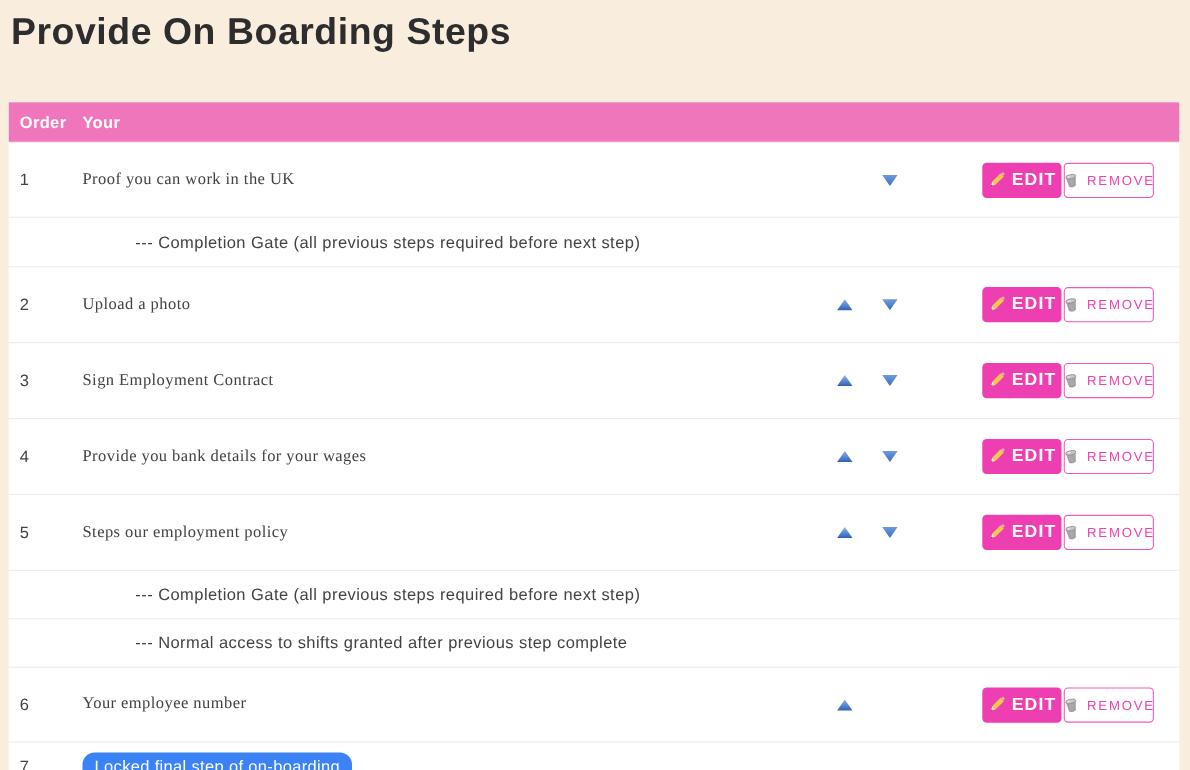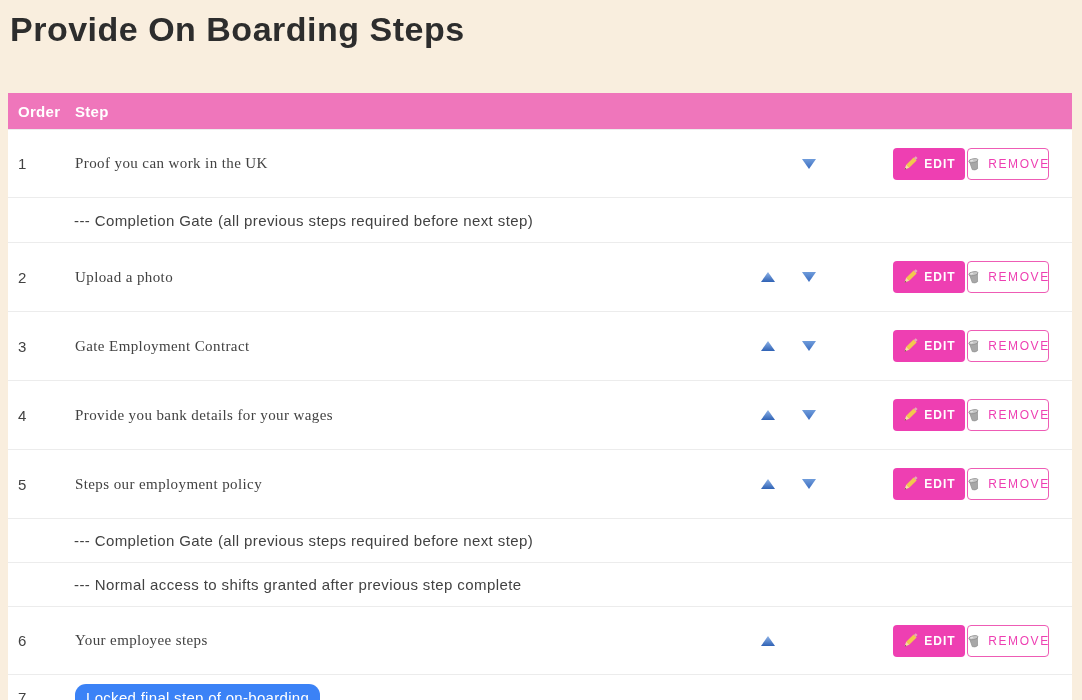--- a/index.html
+++ b/index.html
@@ -36,42 +36,42 @@
     align-items: center;
     background: #ffffff;
     border-top: 1px solid #ececec;
     color: #424242;
     font-size: 15px;
     letter-spacing: 0.4px;
   }
   .row:first-of-type { border-top: none; }
   .row-step { height: 69px; }
   .row-step.short { height: 68px; }
-  .row-gate { height: 44px; padding-left: 66px; }
+  .row-gate { height: 44px; padding-left: 115px; }
   .row-gate.tall { height: 45px; }
   .row-last { height: 45px; }
   .cell-order { width: 67px; padding-left: 10px; flex-shrink: 0; }
   .cell-label { flex: 1; min-width: 0; font-family: Liberation Serif, serif; }
   
   .cell-arrows { width: 143px; flex-shrink: 0; display: flex; align-items: center; }
   .arrow-slot { width: 18px; height: 14px; }
   .arrow-slot.up-pos { margin-left: 9px; }
   .arrow-slot.down-pos { margin-left: 23px; }
   .arrow-btn { display: block; width: 18px; height: 14px; cursor: pointer; }
   
   .cell-actions {
     width: 179px; flex-shrink: 0;
     display: flex; align-items: center; justify-content: flex-start;
     padding-right: 11px;
   }
   .btn-edit {
     width: 72px; height: 32px;
     background: #ee3fb2;
     border: none; border-radius: 4px;
-    color: #ffffff; font-size: 12px; font-weight: bold;
+    color: #ffffff; font-size: 16px; font-weight: bold;
     letter-spacing: 1px;
     display: flex; align-items: center; justify-content: center; gap: 6px;
     cursor: pointer;
     font-family: "Liberation Sans", sans-serif;
   }
   .btn-remove {
     width: 82px; height: 32px; margin-left: 2px;
     background: #ffffff;
     border: 1px solid #ee5cb5; border-radius: 4px;
     color: #ee3fb2; font-size: 12px;
@@ -128,21 +128,21 @@
   </defs>
 </svg>
 
 <div class="page">
   <h1 class="page-title">Provide On Boarding Steps</h1>
 
   <div class="table">
 
     <div class="thead">
       <div class="col-order">Order</div>
-      <div>Step</div>
+      <div>Your</div>
     </div>
 
     <div class="row row-step short">
       <div class="cell-order">1</div>
       <div class="cell-label">Proof you can work in the UK</div>
       <div class="cell-arrows">
         <span class="arrow-slot up-pos"></span>
         <span class="arrow-slot down-pos arrow-btn"><svg width="18" height="14" viewBox="0 0 18 14">
               <use href="#down-tri"></use>
             </svg></span>
@@ -189,21 +189,21 @@
             <span class="icon"><svg width="16" height="16" viewBox="0 0 16 16">
                 <use href="#trash"></use>
               </svg></span>
             <span>REMOVE</span>
           </button>
       </div>
     </div>
 
     <div class="row row-step">
       <div class="cell-order">3</div>
-      <div class="cell-label">Gate Employment Contract</div>
+      <div class="cell-label">Sign Employment Contract</div>
       <div class="cell-arrows">
         <span class="arrow-slot up-pos arrow-btn"><svg width="18" height="14" viewBox="0 0 18 14">
               <use href="#up-tri"></use>
             </svg></span>
         <span class="arrow-slot down-pos arrow-btn"><svg width="18" height="14" viewBox="0 0 18 14">
               <use href="#down-tri"></use>
             </svg></span>
       </div>
       <div class="cell-actions">
         <button class="btn-edit">
@@ -277,21 +277,21 @@
 
     <div class="row row-gate">
       <div>--- Completion Gate (all previous steps required before next step)</div>
     </div>
     <div class="row row-gate">
       <div>--- Normal access to shifts granted after previous step complete</div>
     </div>
 
     <div class="row row-step short">
       <div class="cell-order">6</div>
-      <div class="cell-label">Your employee steps</div>
+      <div class="cell-label">Your employee number</div>
       <div class="cell-arrows">
         <span class="arrow-slot up-pos arrow-btn"><svg width="18" height="14" viewBox="0 0 18 14">
               <use href="#up-tri"></use>
             </svg></span>
         <span class="arrow-slot down-pos"></span>
       </div>
       <div class="cell-actions">
         <button class="btn-edit">
             <span class="icon"><svg width="16" height="16" viewBox="0 0 16 16">
                 <use href="#pencil"></use>

